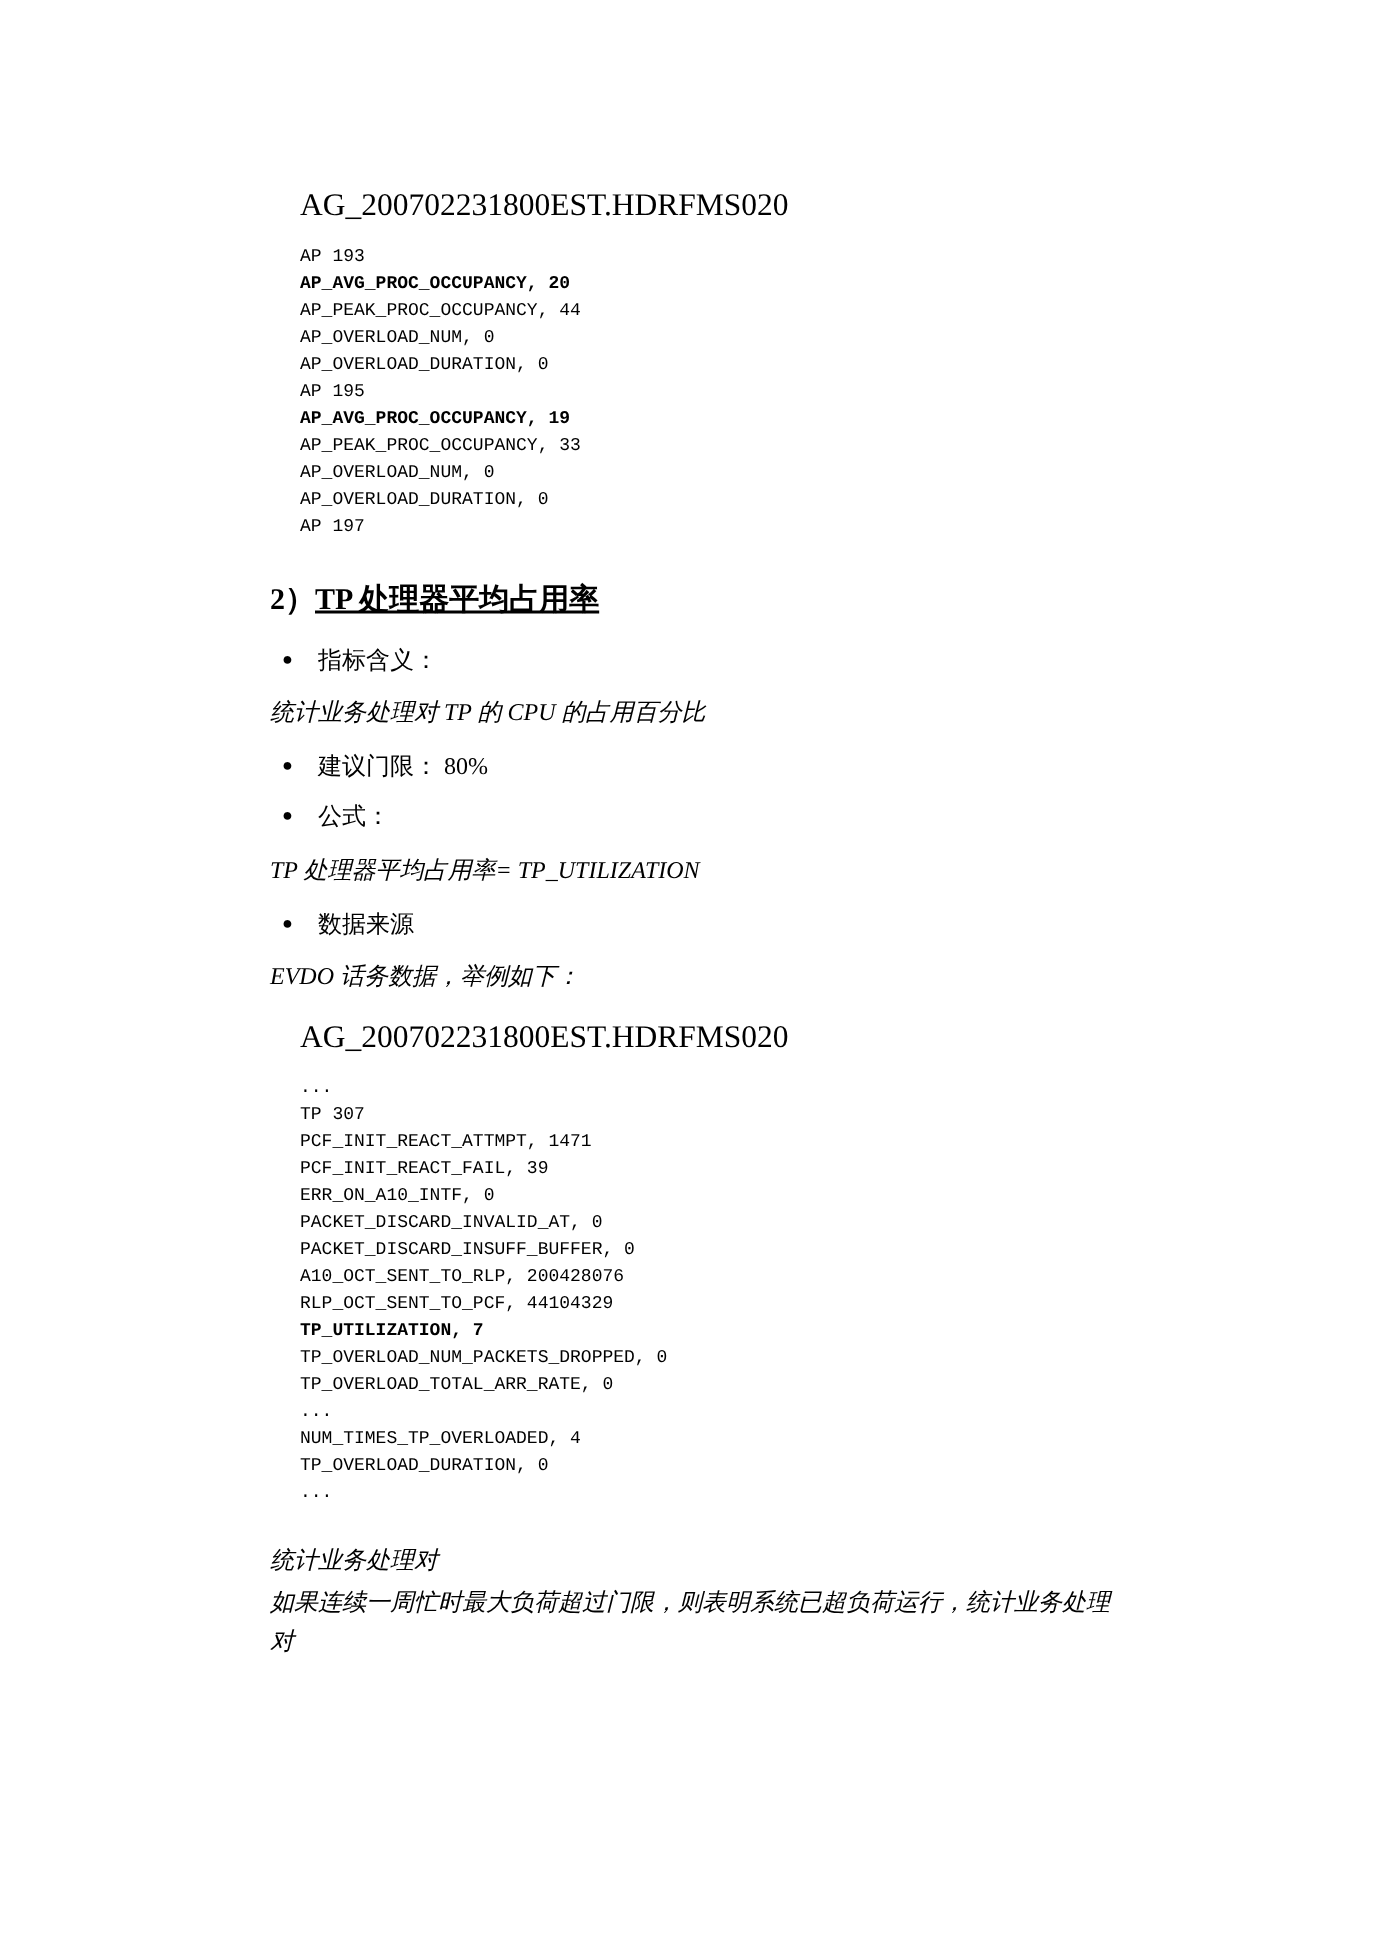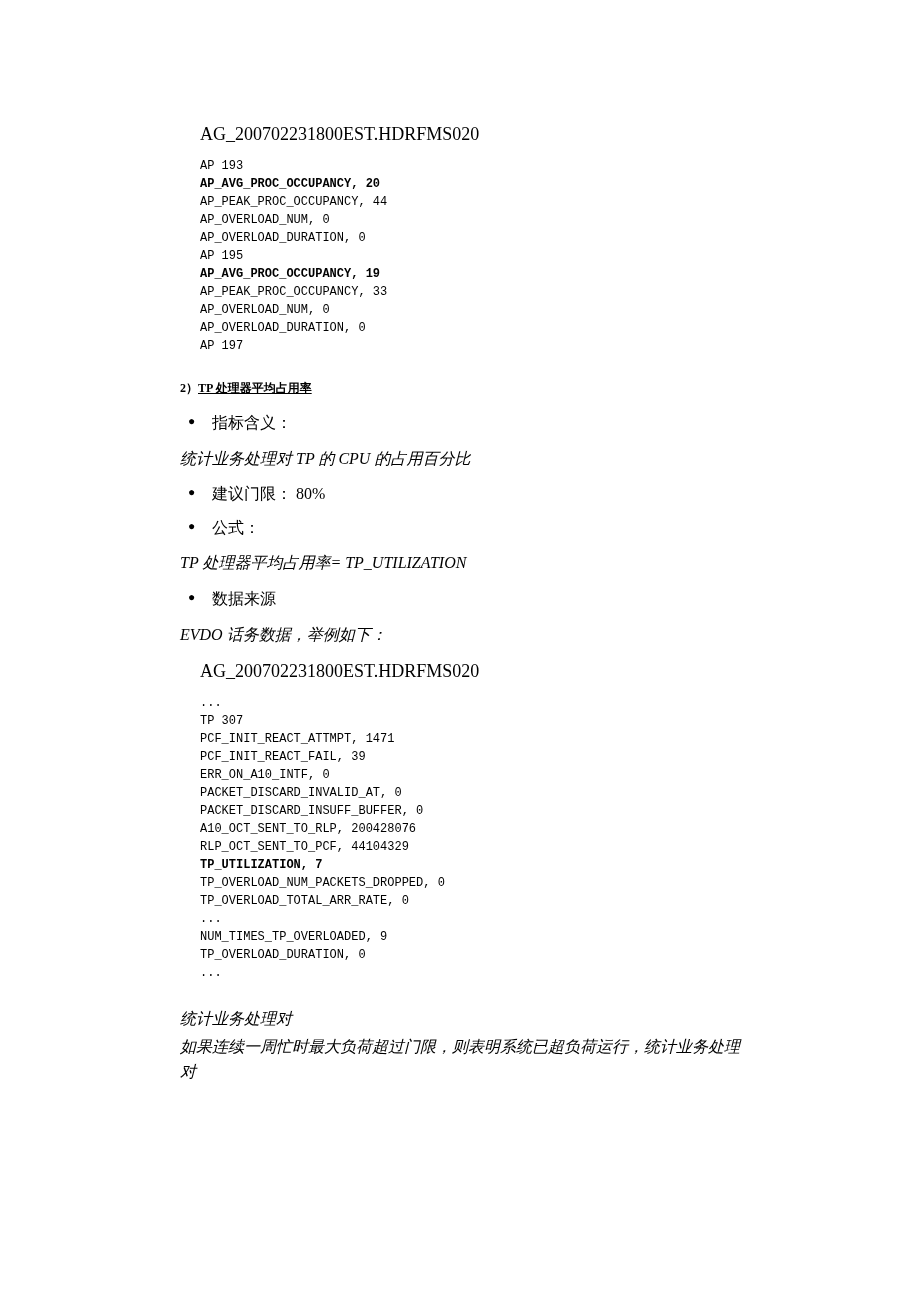--- a/index.html
+++ b/index.html
@@ -8,39 +8,39 @@
       line-height: 1.6;
       color: #000;
       background: #fff;
       margin: 0;
       padding: 120px 180px 200px 180px;
       width: 920px;
       box-sizing: border-box;
     }
     .code-header {
       font-family: "Times New Roman", serif;
-      font-size: 18px;
+      font-size: 21px;
       margin-bottom: 8px;
       margin-left: 20px;
     }
     .code-block {
       font-family: "Courier New", monospace;
       font-size: 12px;
       line-height: 1.5;
       white-space: pre;
       margin-left: 20px;
       margin-bottom: 24px;
     }
     .code-block .bold {
       font-weight: bold;
     }
     .section-heading {
       font-weight: bold;
       text-decoration: underline;
-      font-size: 12px;
+      font-size: 20px;
       margin-top: 16px;
       margin-bottom: 12px;
     }
     .section-heading .num {
       text-decoration: none;
       display: inline-block;
     }
     ul.bullets {
       list-style: none;
       padding-left: 8px;
@@ -104,18 +104,18 @@
 <span>PCF_INIT_REACT_FAIL, 39</span>
 <span>ERR_ON_A10_INTF, 0</span>
 <span>PACKET_DISCARD_INVALID_AT, 0</span>
 <span>PACKET_DISCARD_INSUFF_BUFFER, 0</span>
 <span>A10_OCT_SENT_TO_RLP, 200428076</span>
 <span>RLP_OCT_SENT_TO_PCF, 44104329</span>
 <span class="bold">TP_UTILIZATION, 7</span>
 <span>TP_OVERLOAD_NUM_PACKETS_DROPPED, 0</span>
 <span>TP_OVERLOAD_TOTAL_ARR_RATE, 0</span>
 <span>...</span>
-<span>NUM_TIMES_TP_OVERLOADED, 9</span>
+<span>NUM_TIMES_TP_OVERLOADED, 4</span>
 <span>TP_OVERLOAD_DURATION, 0</span>
 <span>...</span></div>
 
 <div class="para" style="margin-bottom:2px">统计业务处理对</div>
 <div class="para" style="margin-top:2px"><span>如果连续一周忙时最大负荷超过</span><span>门限</span><span>，则表明系统已超负荷运行，统计业务处理对</span></div>
 
 </body></html>

